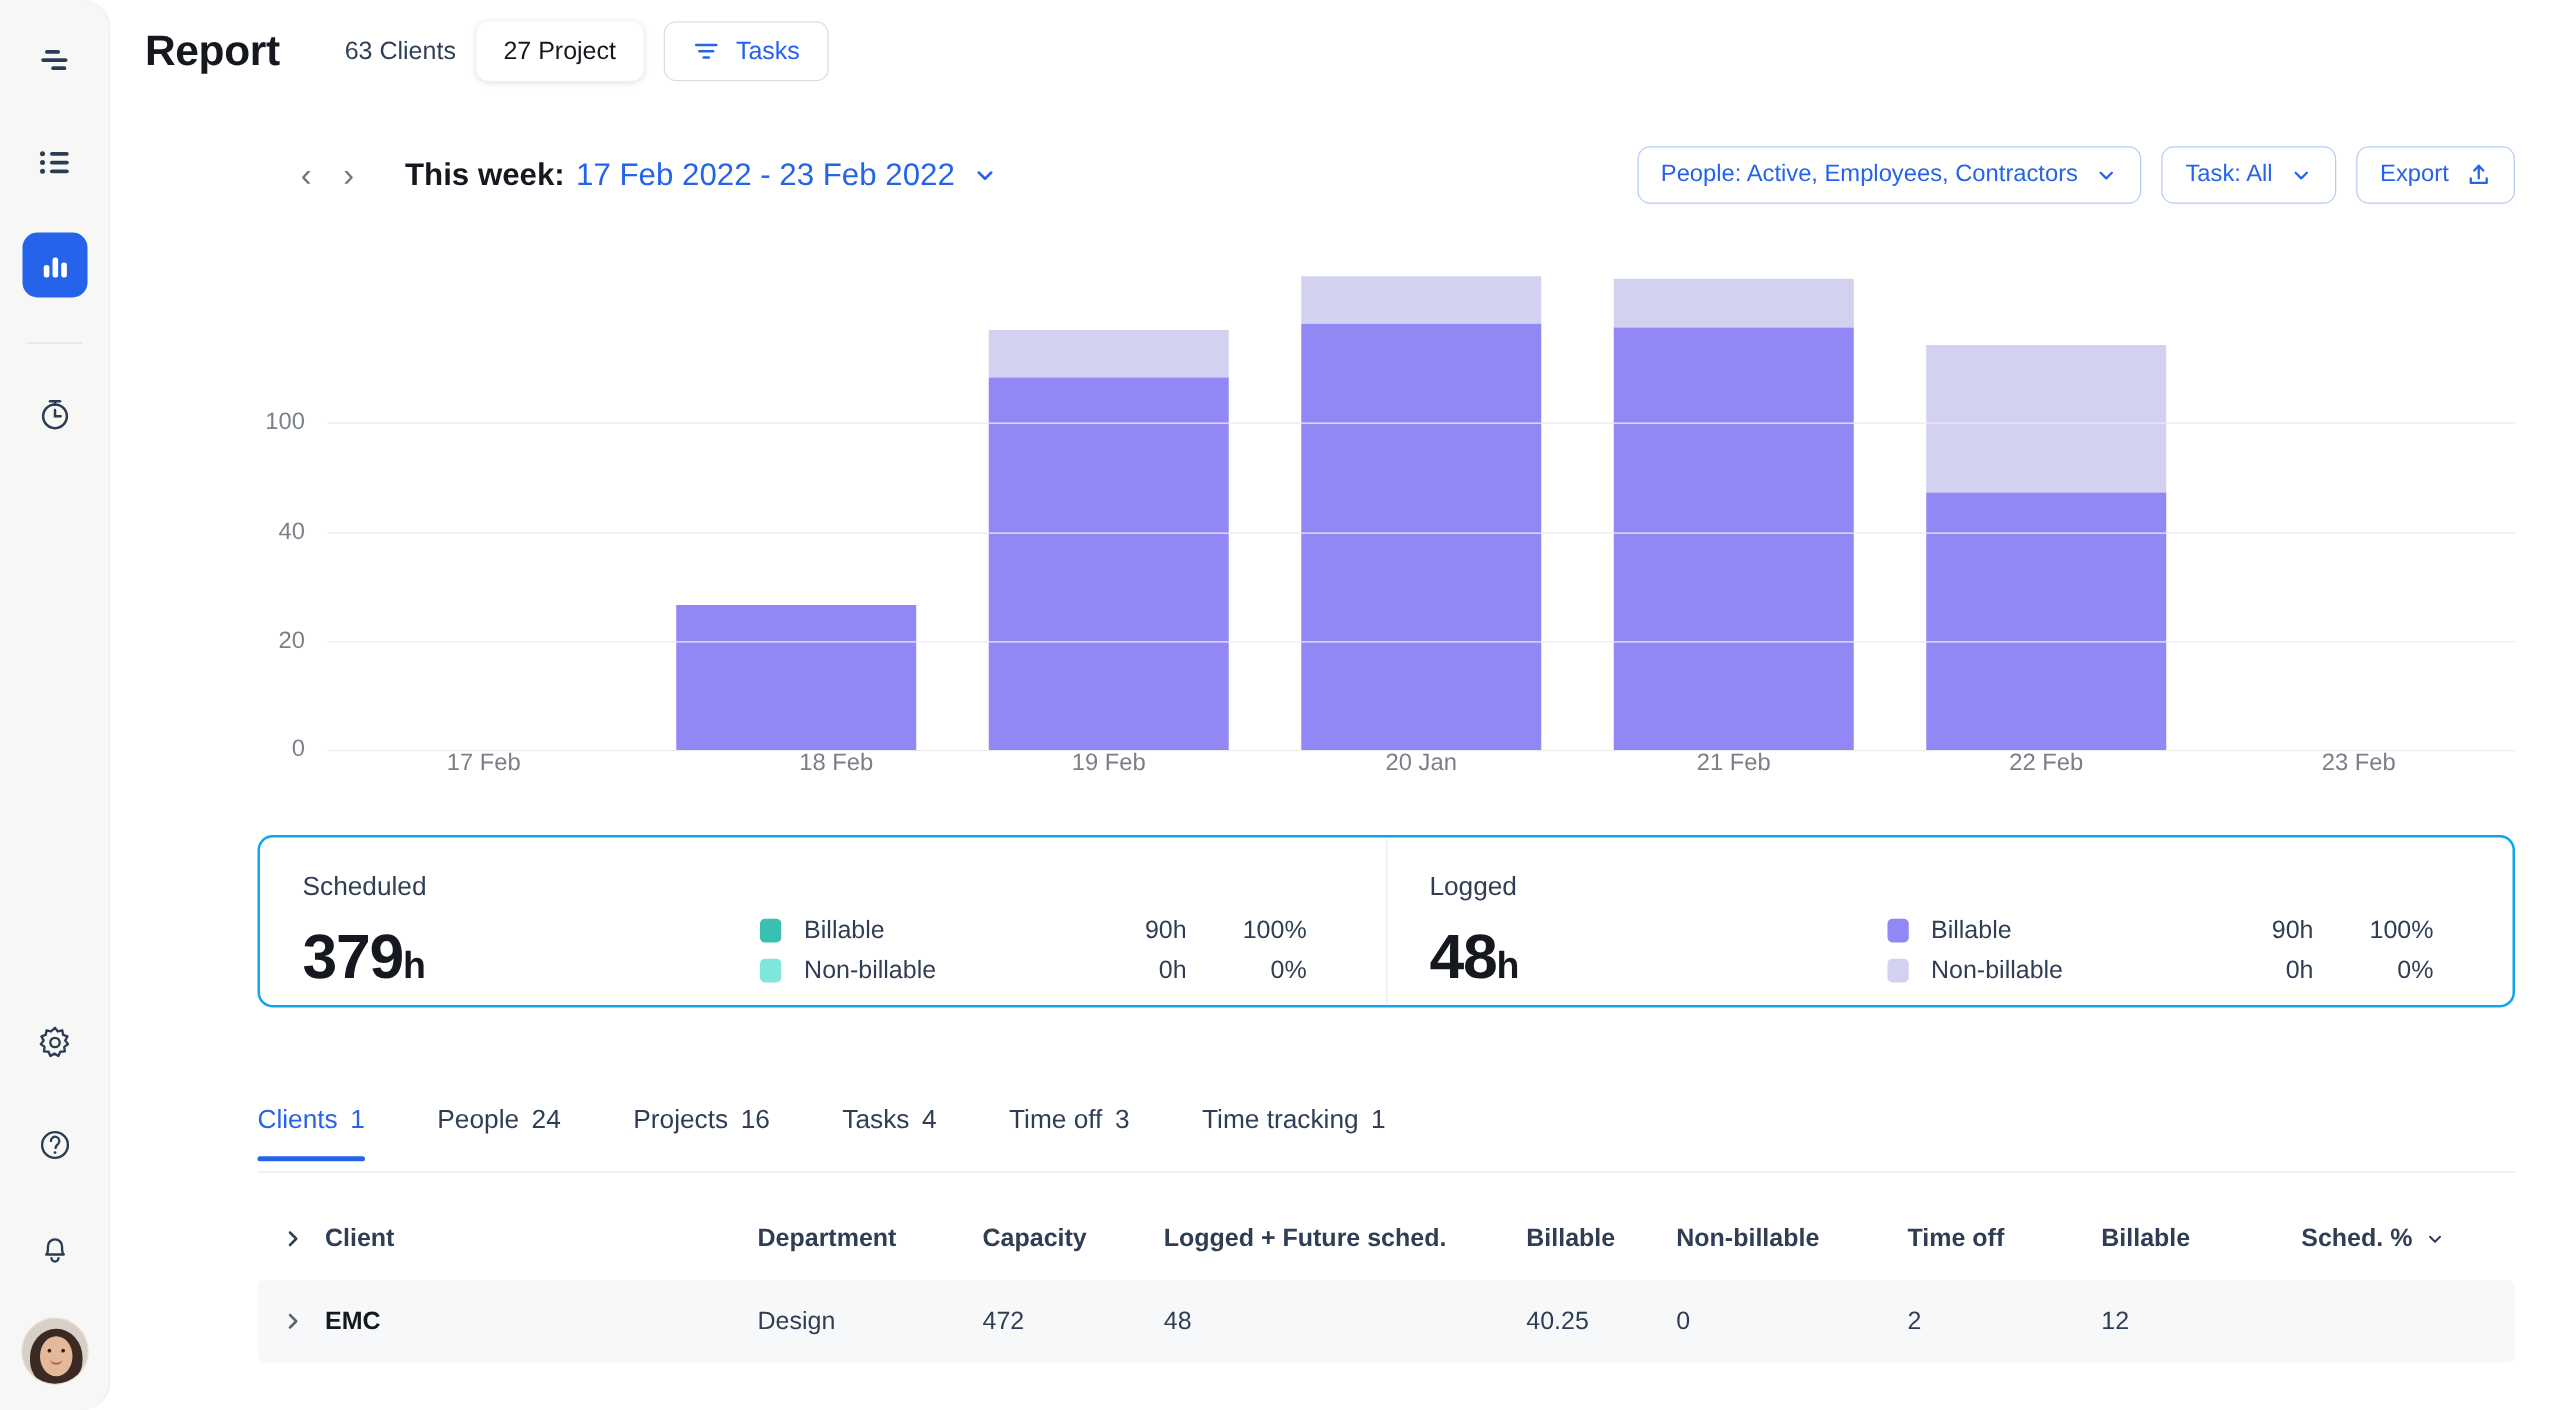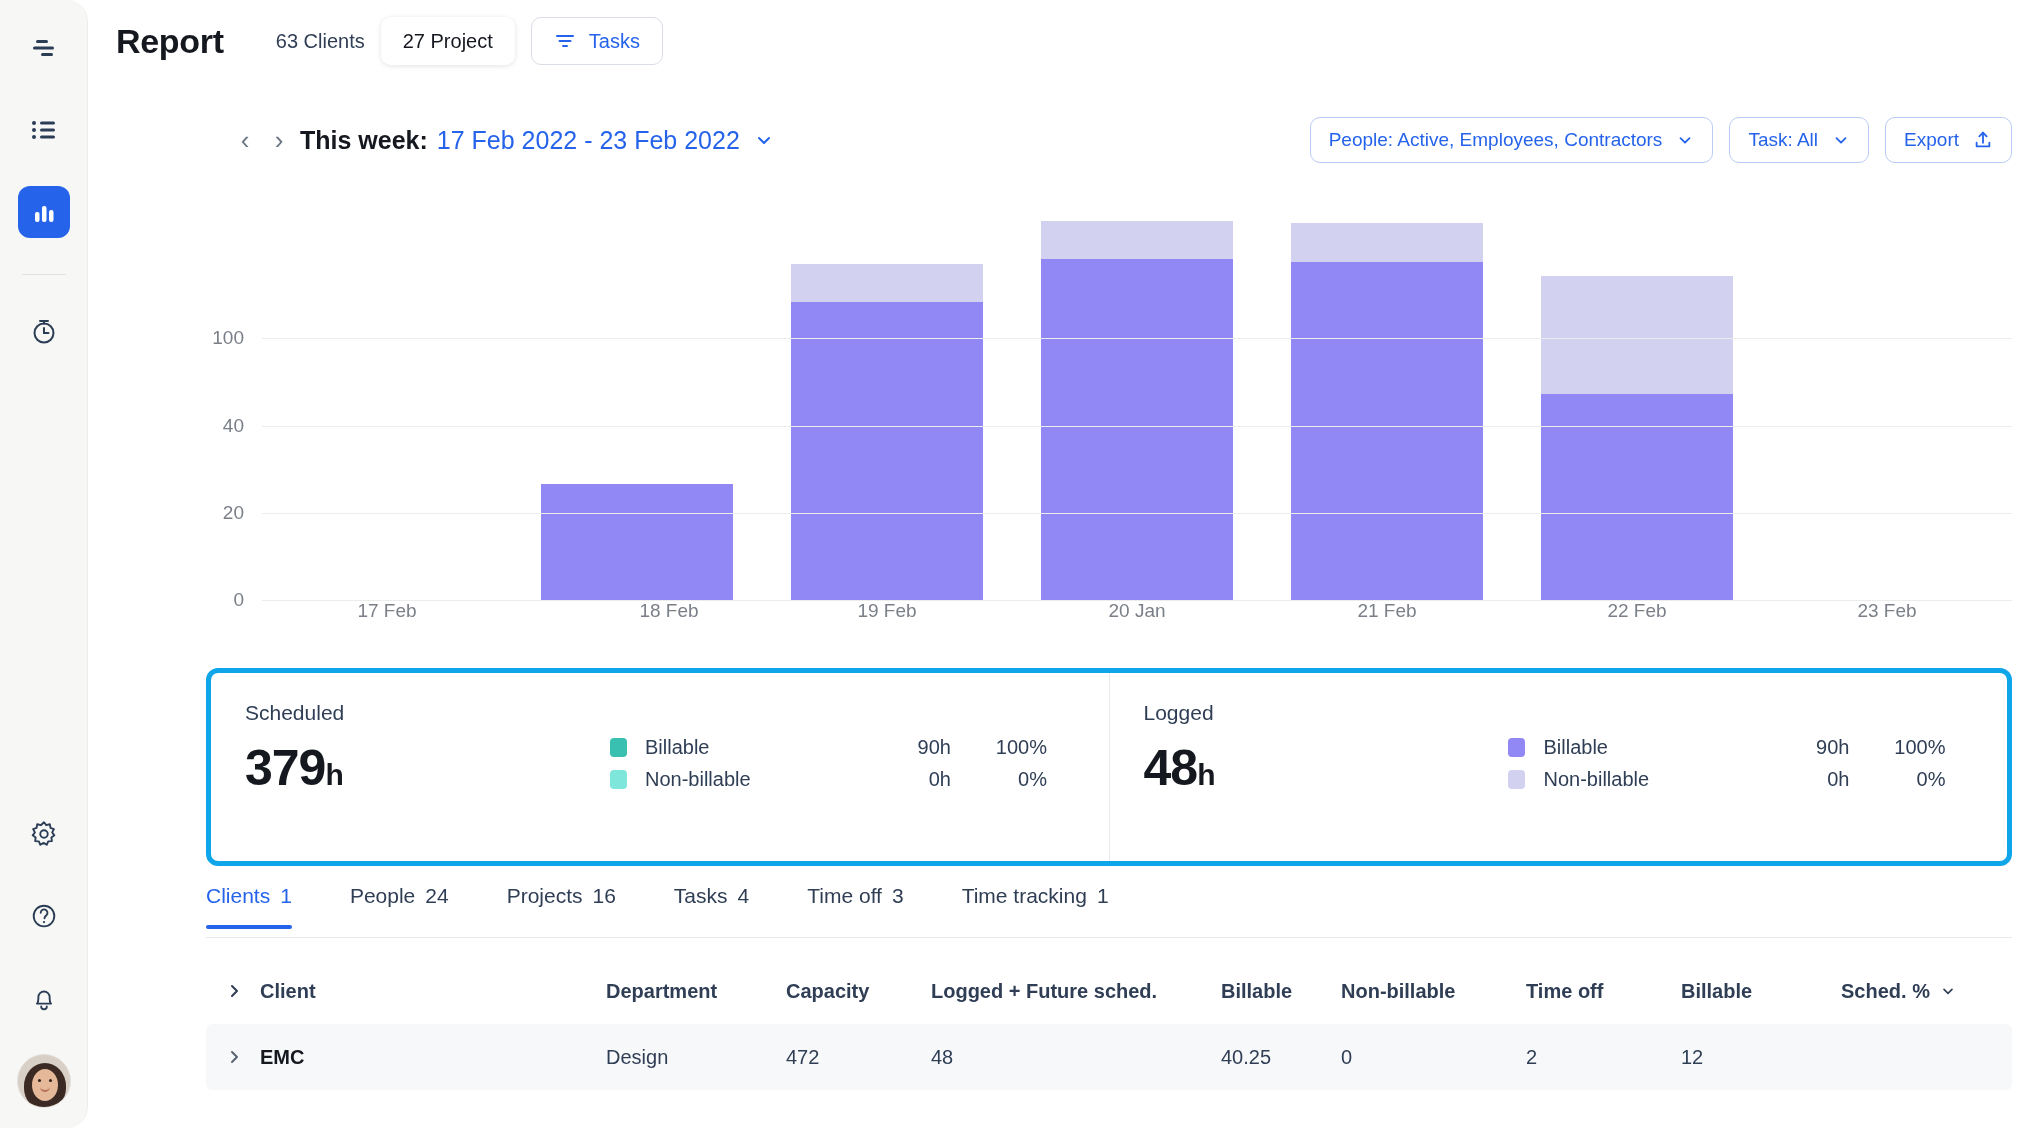--- a/index.html
+++ b/index.html
@@ -68,21 +68,21 @@
 
   
   .daterow {
     position: absolute; left: 0; right: 0; top: 112px;
     height: 56px; display: flex; align-items: center; padding: 0 28px 0 140px;
   }
   .navarrow {
     width: 34px; height: 34px; display: flex; align-items: center; justify-content: center;
     color: #6b7584; font-size: 26px;
   }
-  .thisweek { margin-left: 4px; font-size: 25px; color: #15181f; font-weight: 600; }
+  .thisweek { margin-left: 28px; font-size: 25px; color: #15181f; font-weight: 600; }
   .daterange { font-size: 25px; color: #2563eb; font-weight: 500; margin-left: 9px; text-align: center; }
   .date-caret { margin-left: 14px; color: #2563eb; }
   .spacer { flex: 1; }
   .pill {
     height: 46px; display: flex; align-items: center; gap: 14px;
     padding: 0 18px; border: 1px solid #b9cbf5; border-radius: 10px;
     color: #2563eb; font-size: 19px; background: #fff; margin-left: 16px;
   }
 
   
@@ -104,22 +104,22 @@
   .bar-solid { position: absolute; left: 0; right: 0; bottom: 0; background: #9288f5; }
   .bar-light { position: absolute; left: 0; right: 0; background: #d3d1f0; }
   .xlabels { position: absolute; left: 56px; right: 0; bottom: 0; height: 30px; }
   .xlabel {
     position: absolute; font-size: 19px; color: #7a7f88;
     transform: translateX(-50%); white-space: nowrap;
   }
 
   
   .cards {
-    position: absolute; left: 118px; right: 28px; top: 668px; height: 198px;
-    border: 5px solid #0ea5e9; border-radius: 12px; display: flex; background: #fff;
+    position: absolute; left: 118px; right: 28px; top: 668px; height: 138px;
+    border: 2px solid #0ea5e9; border-radius: 12px; display: flex; background: #fff;
   }
   .card { flex: 1; position: relative; padding: 28px 34px; display: flex; }
   .card + .card { border-left: 1px solid #e7e9ee; }
   .card-left { width: 44%; }
   .card-label { font-size: 21px; color: #2f3e55; }
   .card-value { font-size: 50px; font-weight: 700; color: #15181f; margin-top: 14px; letter-spacing: -1px; }
   .card-value .unit { font-size: 30px; font-weight: 700; }
   .legend { flex: 1; align-self: flex-start; margin-top: 30px; }
   .legrow { display: flex; align-items: center; height: 32px; font-size: 20px; color: #2f3e55; }
   .swatch { width: 17px; height: 19px; border-radius: 4px; margin-right: 18px; flex: none; }

